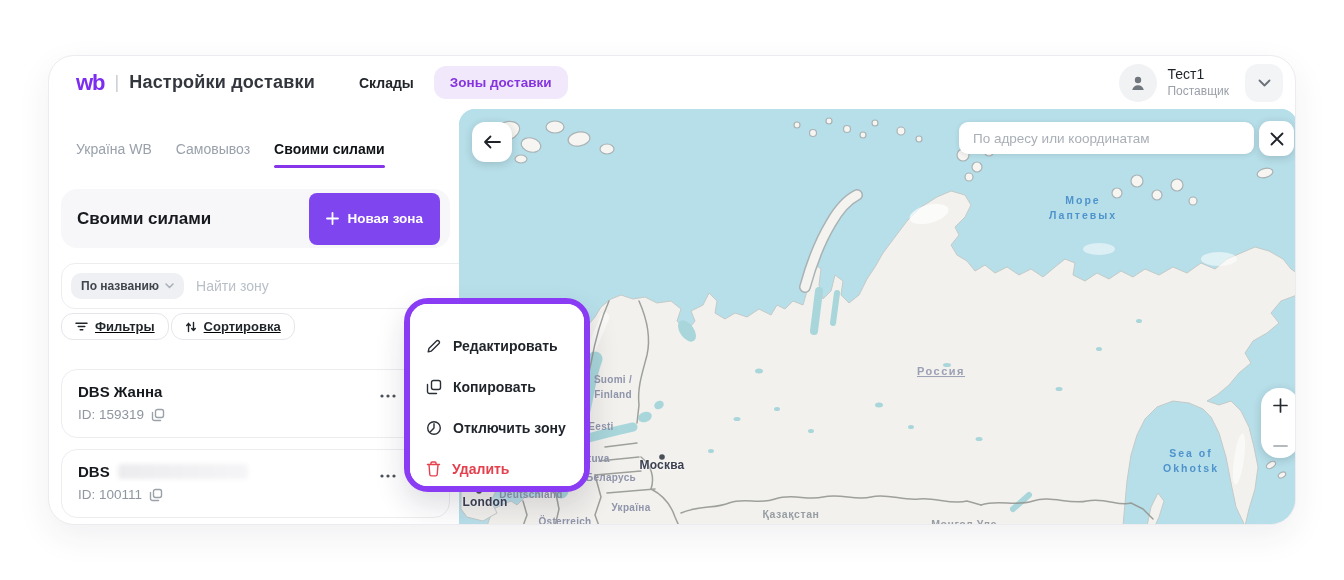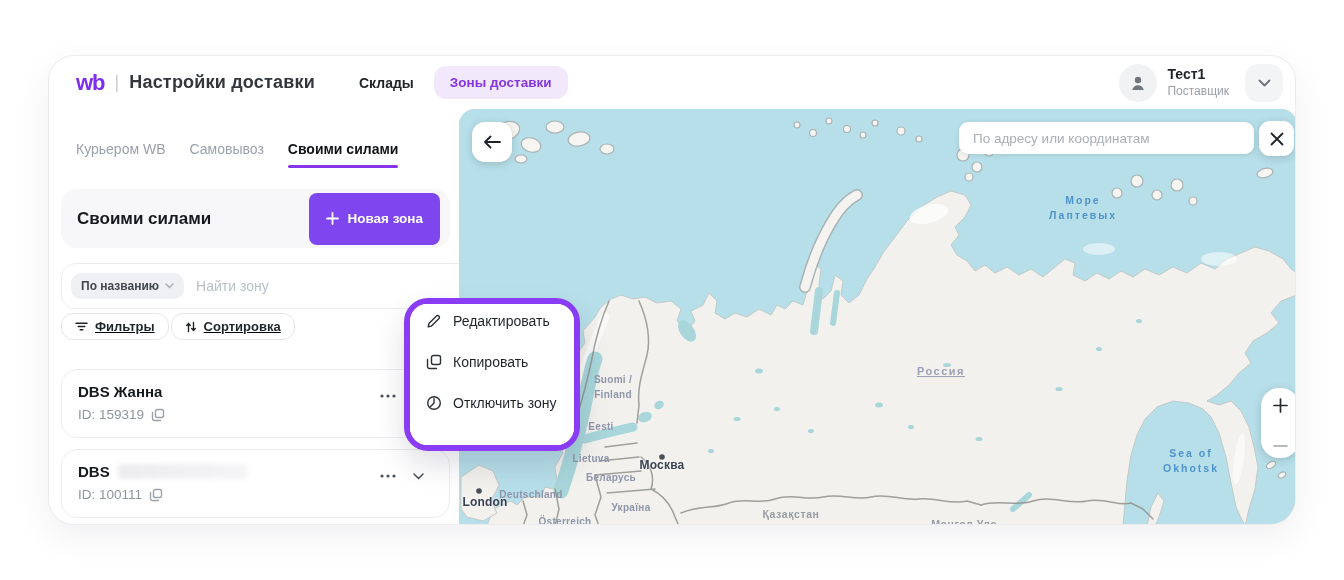--- a/index.html
+++ b/index.html
@@ -14,21 +14,21 @@
   .hdr{position:absolute;left:0;top:0;width:100%;height:53px;display:flex;align-items:center;padding:0 12px 0 27px;}
   .logo{font-size:22px;font-weight:800;color:#7d2df0;letter-spacing:-1px;}
   .logo-div{color:#c9cdd3;margin:0 10px;font-size:18px;font-weight:300;}
   .app-title{font-size:18px;font-weight:700;color:#33373d;letter-spacing:.2px;}
   .hdr-nav{display:flex;align-items:center;margin-left:34px;gap:10px;}
   .nav-link{font-size:14px;font-weight:600;color:#22262b;padding:8px 10px;cursor:pointer;}
   .nav-pill{font-size:13.5px;font-weight:600;color:#8435df;background:#f1e8fc;border-radius:12px;padding:9px 16px;cursor:pointer;}
   .hdr-user{margin-left:auto;display:flex;align-items:center;gap:10px;}
   .avatar{width:38px;height:38px;border-radius:50%;background:#f1f2f4;display:flex;align-items:center;justify-content:center;}
   .user-txt{line-height:1.25;}
-  .user-name{font-size:14px;font-weight:700;color:#1f2329;}
+  .user-name{font-size:14px;font-weight:400;color:#1f2329;}
   .user-role{font-size:12px;color:#9aa0a8;}
   .user-chev{width:38px;height:38px;border-radius:13px;background:#f3f4f6;display:flex;align-items:center;justify-content:center;cursor:pointer;margin-left:6px;}
 
   
   .tabs{position:absolute;left:27px;top:85px;display:flex;gap:24px;}
   .tab{font-size:14px;color:#9aa1ab;font-weight:500;padding-bottom:11px;cursor:pointer;position:relative;}
   .tab.active{color:#101417;font-weight:700;}
   .tab.active::after{content:"";position:absolute;left:0;right:0;bottom:0;height:3px;border-radius:3px;background:#8636e8;}
 
   .section-card{position:absolute;left:12px;top:133px;width:389px;height:59px;background:#f7f7f9;border-radius:16px;
@@ -56,21 +56,21 @@
   .redaction{width:130px;height:15px;border-radius:4px;background:linear-gradient(90deg,#ececef,#f5f5f7);filter:blur(2px);}
   .zone-id{display:flex;align-items:center;gap:7px;margin-top:7px;font-size:13.5px;color:#8f969f;}
   .zone-ctrl{position:absolute;top:16px;width:22px;height:20px;display:flex;align-items:center;justify-content:center;cursor:pointer;}
   .ctrl-dots{right:50px;}
   .ctrl-chev{right:20px;}
 
   
   .ctx{position:absolute;left:355px;top:242px;border:6px solid #8a3cf4;border-radius:24px;background:#fff;z-index:30;
     box-shadow:0 14px 30px rgba(30,20,60,.14);}
   .ctx-inner{padding:9px 0;border-radius:17px;background:#fff;}
-  .ctx-item{display:flex;align-items:flex-start;gap:11px;height:41px;padding:0 18px 0 16px;font-size:14px;font-weight:400;
+  .ctx-item{display:flex;align-items:flex-end;gap:11px;height:41px;padding:0 18px 0 16px;font-size:14px;font-weight:700;
     color:#1f242a;cursor:pointer;white-space:nowrap;}
   .ctx-item.danger{color:#e5404d;}
 
   
   .map{position:absolute;left:410px;top:53px;width:838px;height:417px;background:#b7dfe9;
     border-radius:16px 16px 26px 0;overflow:hidden;}
   .map svg.geo{position:absolute;left:0;top:0;}
   .map-label{position:absolute;transform:translate(-50%,-50%);white-space:pre-line;text-align:center;pointer-events:none;line-height:1.45;}
   .lbl-sea{font-size:10.5px;font-weight:700;letter-spacing:2px;color:#4e93cb;}
   .lbl-country{font-size:11px;font-weight:600;letter-spacing:1.5px;color:#9ba0b5;text-decoration:underline;}
@@ -117,21 +117,21 @@
         </div>
         <div class="user-chev">
           <svg width="13" height="8" viewBox="0 0 13 8">
               <path d="M1.5 1.5l5 5 5-5" fill="none" stroke="#6b7178" stroke-width="1.8" stroke-linecap="round" stroke-linejoin="round"></path>
             </svg>
         </div>
       </div>
     </div>
 
     <div class="tabs">
-      <div class="tab">Курьером WB</div>
+      <div class="tab">Україна WB</div>
       <div class="tab">Самовывоз</div>
       <div class="tab active">Своими силами</div>
     </div>
 
     <div class="section-card">
       <span class="section-title">Своими силами</span>
       <button class="btn-new">
         <svg width="13" height="13" viewBox="0 0 13 13">
             <path d="M6.5 1v11M1 6.5h11" stroke="#fff" stroke-width="1.8" stroke-linecap="round"></path>
           </svg>
@@ -392,17 +392,23 @@
             </svg>
           <span>Копировать</span>
         </div>
         <div class="ctx-item">
           <svg width="16" height="16" viewBox="0 0 16 16">
               <circle cx="8" cy="8" r="6.3" fill="none" stroke="#2a2f36" stroke-width="1.4"></circle>
               <path d="M8 8L4.6 11.4M8 8V3.8" stroke="#2a2f36" stroke-width="1.4" stroke-linecap="round"></path>
             </svg>
           <span>Отключить зону</span>
         </div>
+        <div class="ctx-item danger">
+          <svg width="15" height="16" viewBox="0 0 15 16">
+              <path d="M1.5 3.5h12M5 3.5V2a1 1 0 0 1 1-1h3a1 1 0 0 1 1 1v1.5M3 3.5l.8 10a1.5 1.5 0 0 0 1.5 1.4h4.4a1.5 1.5 0 0 0 1.5-1.4l.8-10" fill="none" stroke="#e5404d" stroke-width="1.4" stroke-linecap="round" stroke-linejoin="round"></path>
+            </svg>
+          <span>Удалить</span>
+        </div>
       </div>
     </div>
 
   </div>
 </div>
 
 </body></html>

